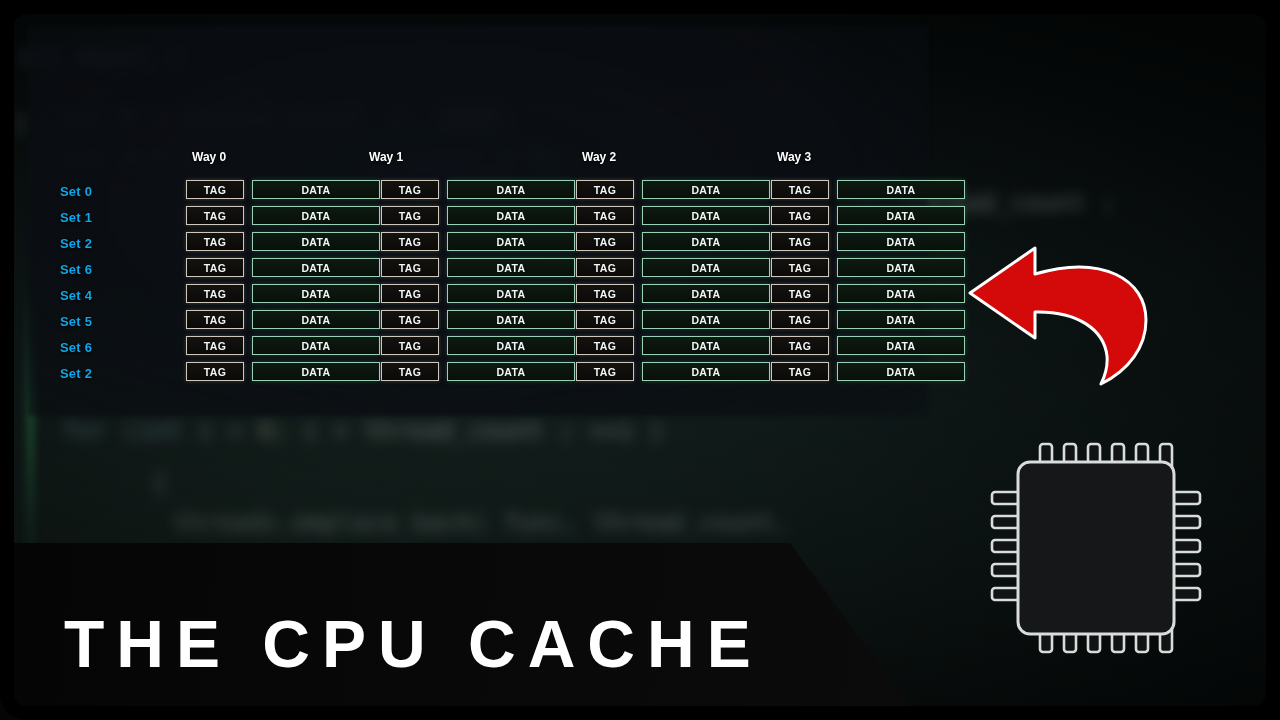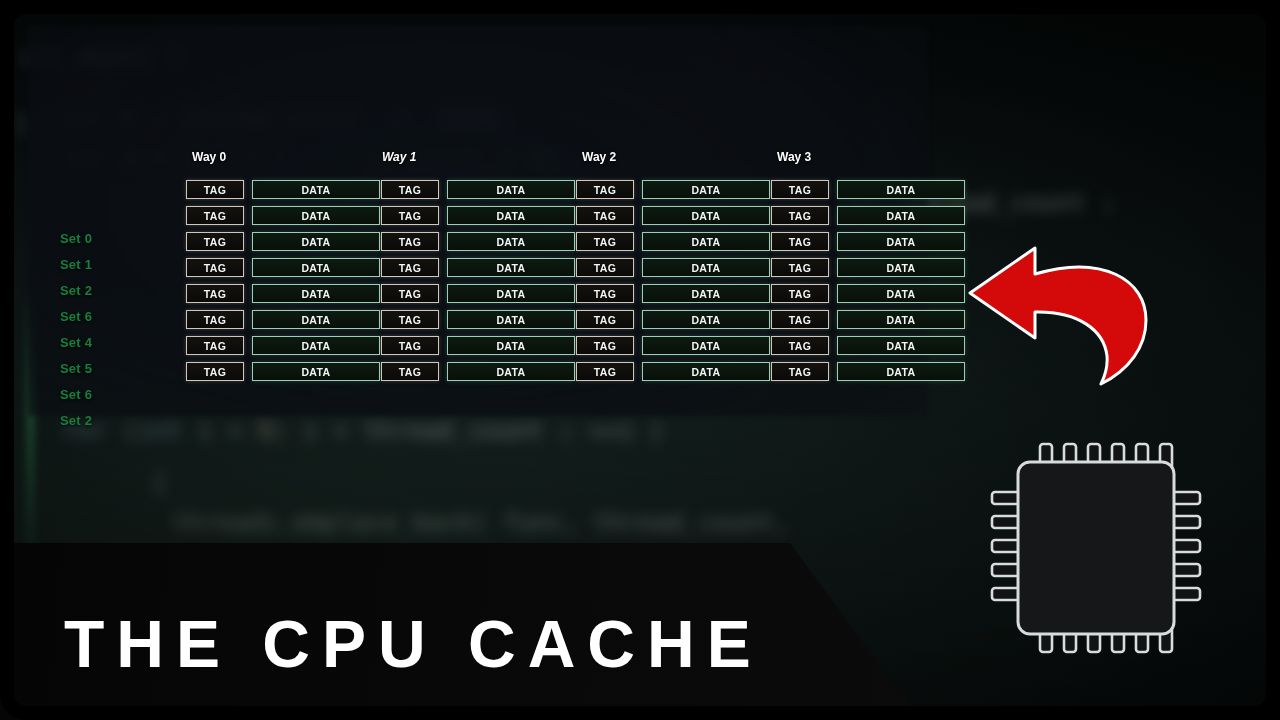--- a/index.html
+++ b/index.html
@@ -58,24 +58,23 @@
     position:absolute;top:0;
     font-size:12px;font-weight:bold;color:#ffffff;
     text-shadow:0 1px 3px rgba(0,0,0,.9);
     white-space:nowrap;
   }
   .rows{position:relative;margin-top:6px;}
   .cache-row{position:relative;height:26px;}
   .set-label{
     position:absolute;left:0;top:4px;width:58px;
     text-align:left;
-    font-size:13px;font-weight:bold;color:#15803d;
+    font-size:13px;font-weight:bold;color:#0ea5e9;
     text-shadow:0 1px 3px rgba(0,0,0,.9);
     letter-spacing:.2px;
-    margin-top:47px;
   }
   .way-group{position:absolute;top:0;height:20px;}
   .cell{
     position:absolute;top:0;height:19px;
     display:flex;align-items:center;justify-content:center;
     font-size:10.5px;font-weight:bold;letter-spacing:.4px;
     color:#f2f6f4;
     box-sizing:border-box;
   }
   .cell-tag{
@@ -133,21 +132,21 @@
       <div class="code-line" style="left:20px;top:668px;">}</div>
     </div>
     <div class="green-streak"></div>
   </div>
 
   <div class="diagram-veil"></div>
 
   <div id="cache-table">
     <div class="way-headers">
       <div class="way-header" style="left:132px;">Way 0</div>
-      <div class="way-header" style="left:322px;font-style:italic;">Way 1</div>
+      <div class="way-header" style="left:309px;">Way 1</div>
       <div class="way-header" style="left:522px;">Way 2</div>
       <div class="way-header" style="left:717px;">Way 3</div>
     </div>
     <div class="rows" id="rows-container">
         <div class="cache-row">
           <div class="set-label">Set 0</div>
           <div class="way-group" style="left: 126px;">
             <div class="cell cell-tag">TAG</div>
             <div class="cell cell-data">DATA</div>
           </div>

